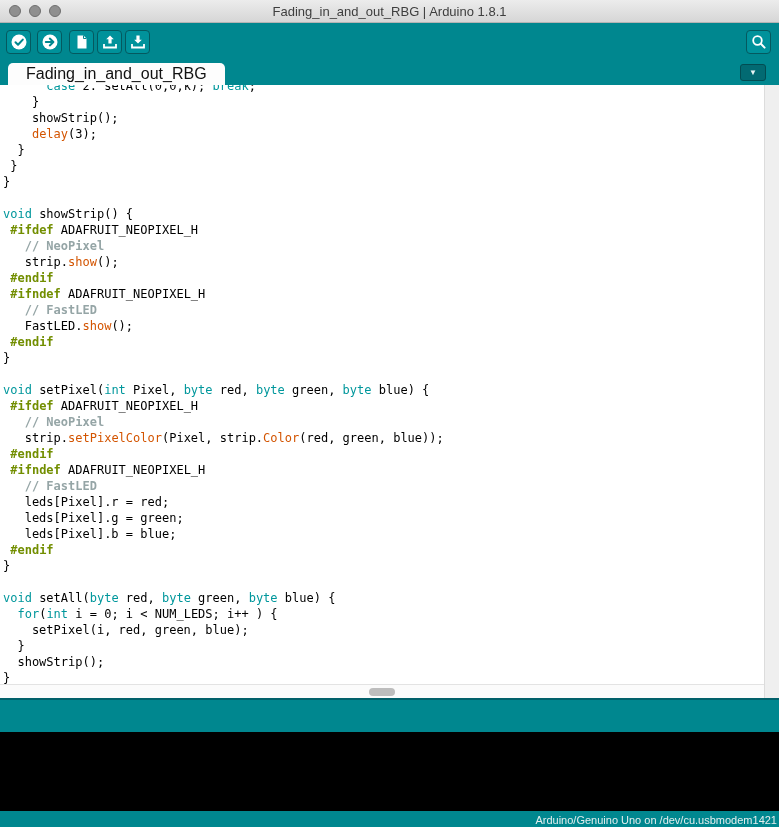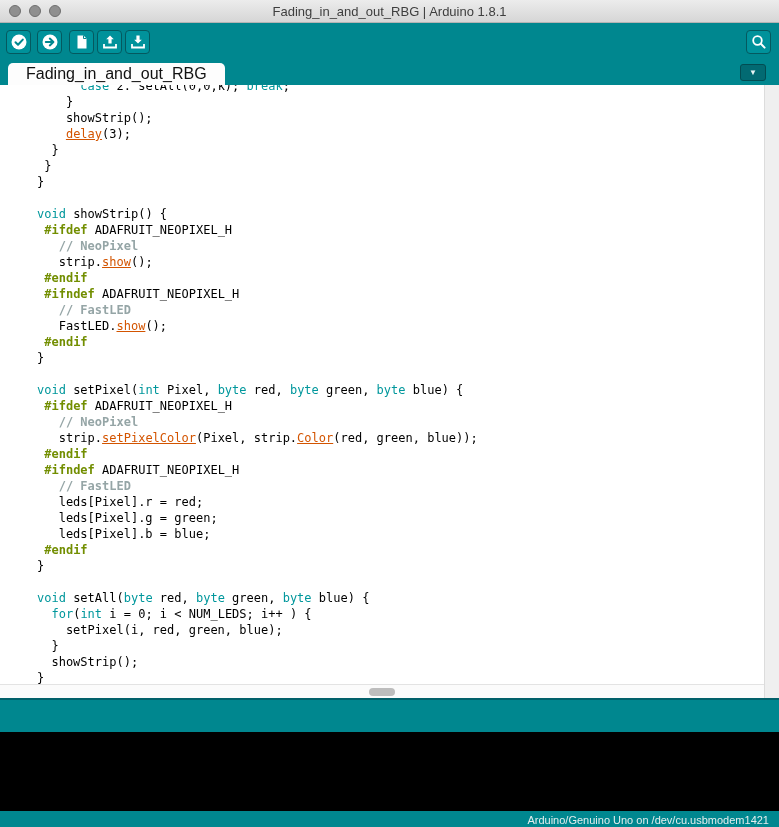--- a/index.html
+++ b/index.html
@@ -85,32 +85,31 @@
 
   
   .editor {
     flex: 0 0 613px; height: 613px;
     background: #fff;
     position: relative;
     overflow: hidden;
   }
   .code {
     position: absolute; left: 0; top: -7px; right: 16px; bottom: 14px;
-    padding-left: 21px;
+    padding-left: 3px;
     font-family: "DejaVu Sans Mono", monospace;
     font-size: 12px; line-height: 16px;
     white-space: pre;
     overflow: hidden;
     color: #000;
-    margin-left: 16px;
   }
   .ln { height: 16px; }
   .c-d { color: #000000; }
   .c-k { color: var(--keyword, #00979C); }
-  .c-f { color: var(--function, #D35400); text-decoration: underline; }
+  .c-f { color: var(--function, #D35400); }
   .c-p { color: var(--preprocessor, #728E00); font-weight: bold; }
   .c-m { color: var(--comment, #95A5A6); font-weight: bold; }
 
   .vscroll {
     position: absolute; top: 0; right: 0; bottom: 0; width: 15px;
     background: #efefef;
     border-left: 1px solid #dcdcdc;
     box-sizing: border-box;
   }
   .hscroll {
@@ -133,21 +132,21 @@
     box-sizing: border-box;
   }
   .console {
     flex: 0 0 79px; height: 79px;
     background: var(--console-bg, #000000);
   }
   .statusbar {
     flex: 0 0 17px; height: 17px;
     background: var(--toolbar-teal, #00878F);
     display: flex; align-items: center; justify-content: flex-end;
-    padding-right: 10px;
+    padding-right: 2px;
     font-size: 11px; color: #e3eeee;
   }
 </style>
 </head>
 <body>
 
 <div class="window">
 
   <div class="titlebar">
     <div class="traffic">

